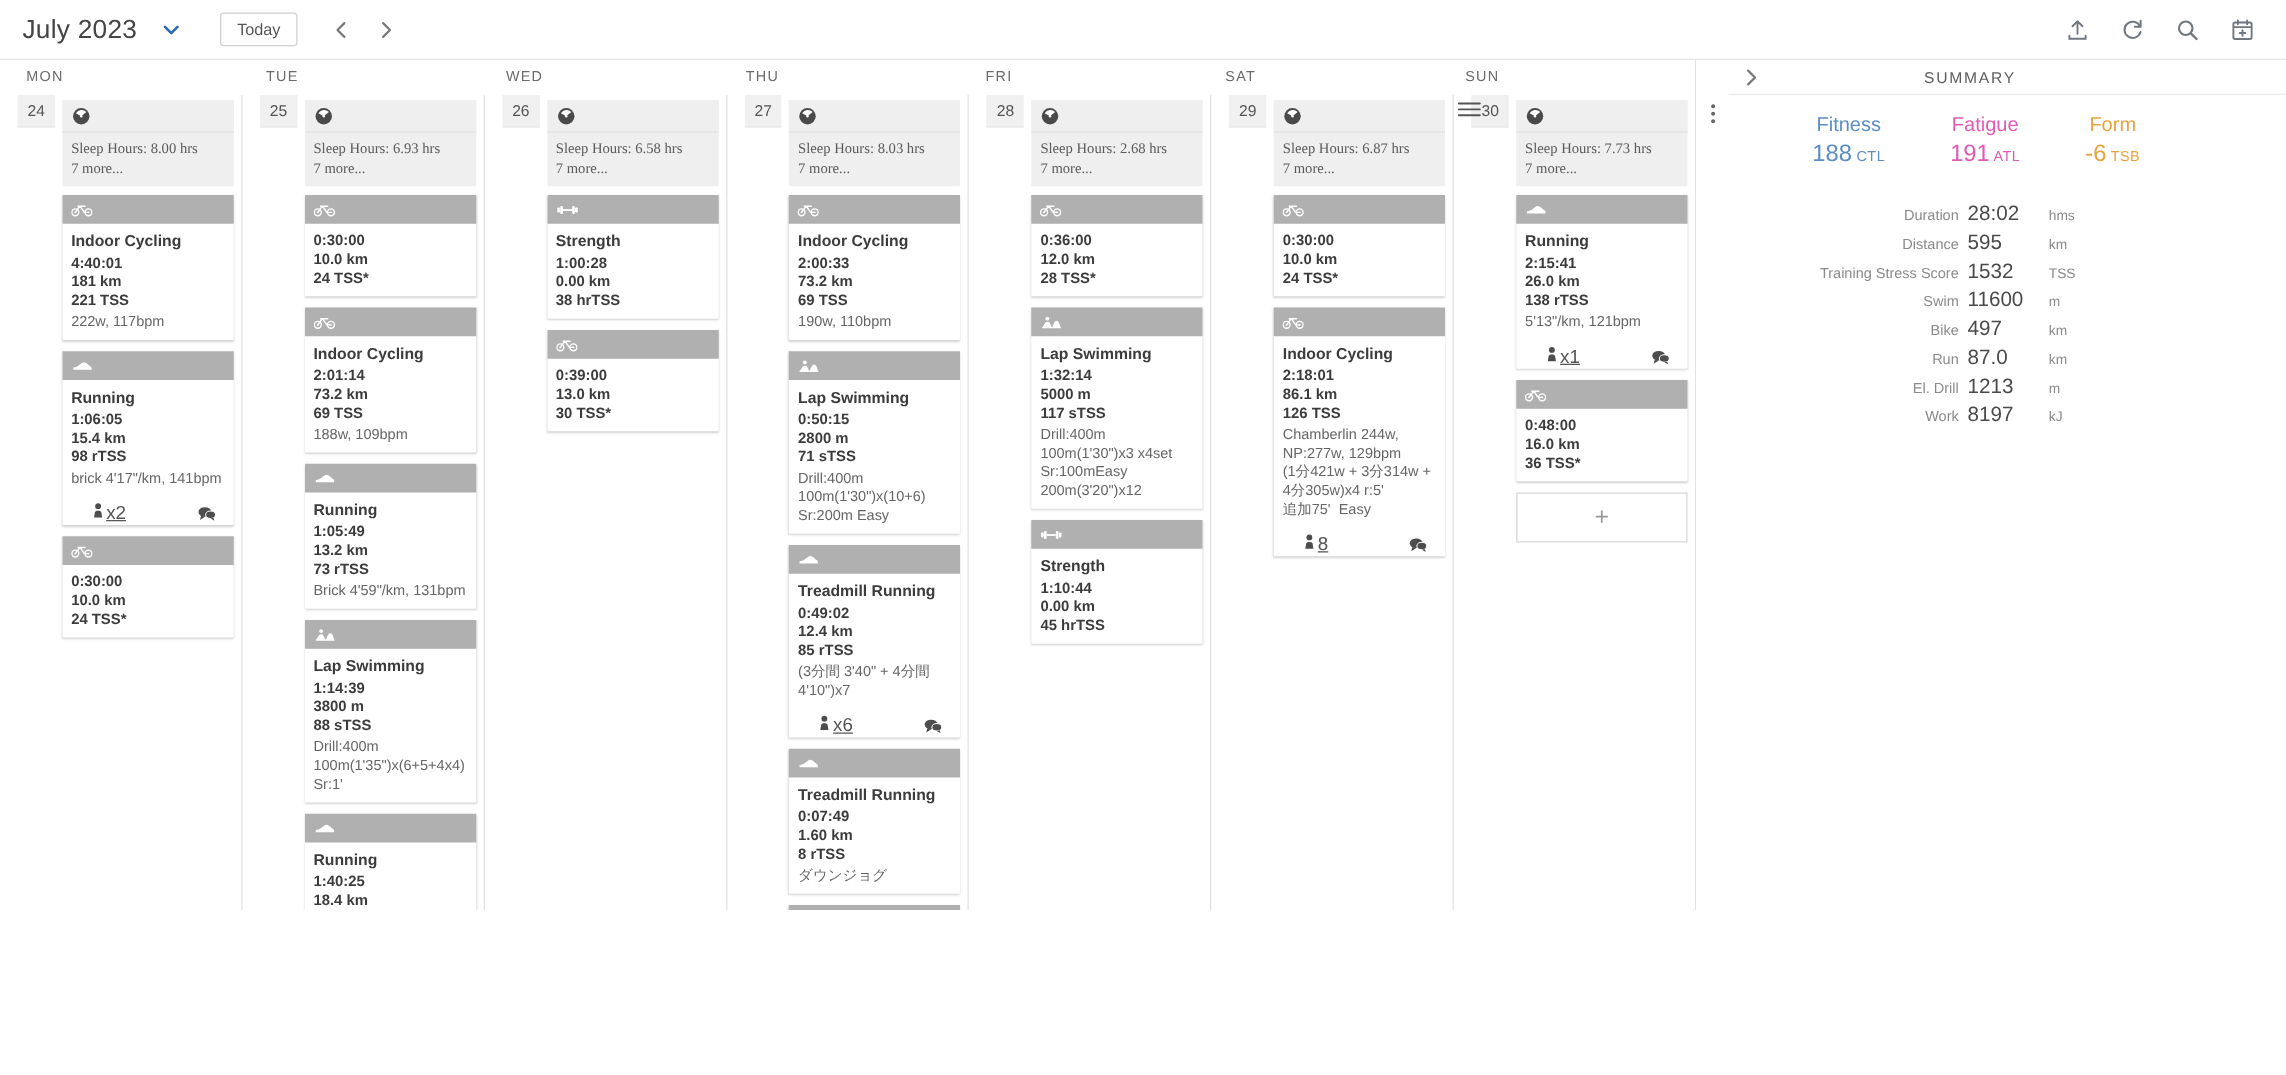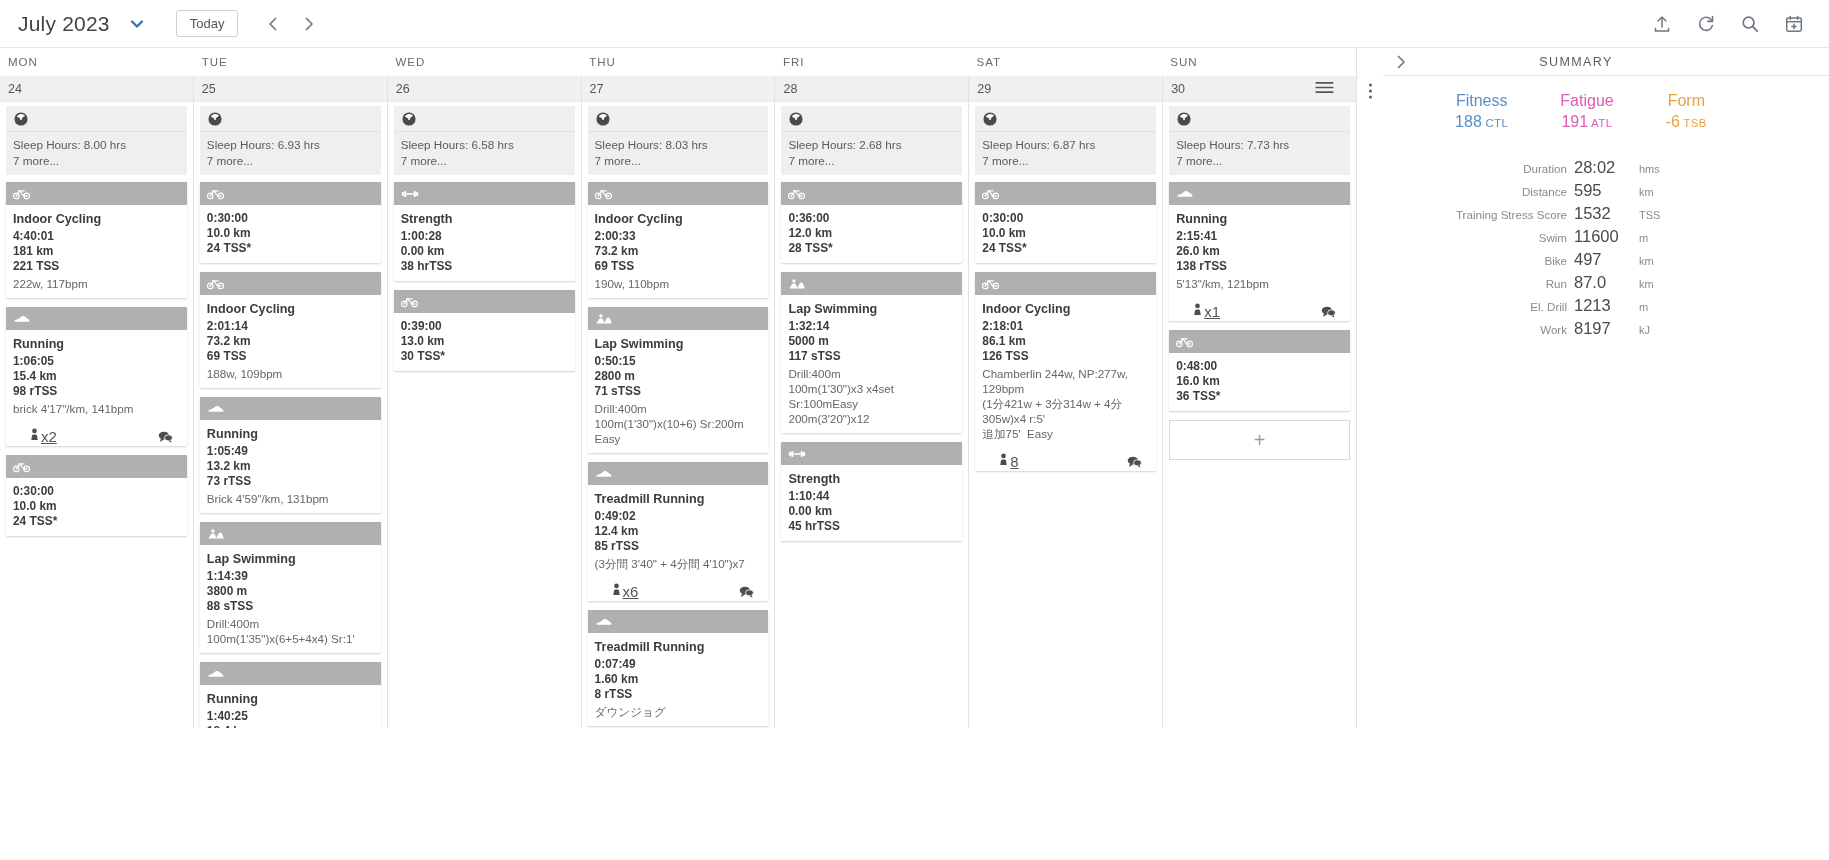--- a/index.html
+++ b/index.html
@@ -40,47 +40,47 @@
   .nav-group { display: flex; margin-left: 14px; }
   .topbar-spacer { flex: 1; }
   .top-icons { display: flex; align-items: center; gap: 22px; padding-right: 8px; }
   .top-icons .ic { width: 22px; height: 22px; color: #6f7780; cursor: pointer; display: flex; align-items: center; justify-content: center; }
 
   
   .body-split { display: flex; flex: 1; min-height: 0; }
   .cal-wrap { width: 1357px; min-width: 1357px; display: flex; flex-direction: column; border-right: 1px solid #e2e2e2; }
 
   
-  .dow-row { display: flex; height: 28px; min-height: 28px; background: #fff; }
+  .dow-row { display: flex; height: 28px; min-height: 28px; background: #fff; padding-left: 13px; }
   .dow-cell {
     flex: 1 1 0; font-size: 11.5px; color: #6b6b6b; letter-spacing: 1px;
     padding-left: 8px; display: flex; align-items: center;
   }
 
   
   .grid { display: flex; flex: 1; min-height: 0; position: relative; background: #fff; }
   .daycol {
     flex: 1 1 0; min-width: 0; border-right: 1px solid #e2e2e2;
-    display: flex; flex-direction: column; background: #fff;
+    display: flex; flex-direction: row; background: #fff; margin-left: 14px;
   }
   .daycol:last-child { border-right: none; }
   .daynum {
     height: 26px; min-height: 26px; background: #f0f0f0;
     font-size: 12.5px; color: #555; display: flex; align-items: center;
     padding: 0 8px; border-bottom: 1px solid #e8e8e8; position: relative;
   }
   .daynum .hamburger { position: absolute; right: 22px; top: 5px; color: #555; cursor: pointer; }
   .col-scroll { flex: 1; overflow: hidden; padding: 0 6px; }
 
   
   .metric-card {
     background: #efefef; margin: 4px 0 7px 0; border-radius: 1px;
   }
   .metric-head { height: 26px; display: flex; align-items: center; padding-left: 7px; background: #efefef; border-bottom: 1px solid #e2e2e2;}
-  .metric-body { padding: 5px 7px 6px 7px; }
+  .metric-body { padding: 5px 7px 6px 7px; font-family: Liberation Serif, serif; }
   .metric-line { font-size: 11.7px; color: #5b5b5b; line-height: 16px; }
 
   
   .wcard { background: #fff; margin-bottom: 9px; box-shadow: 0 1px 2px rgba(0,0,0,.18); border-radius: 1px; }
   .wcard-head { height: 23px; background: #b0b0b0; display: flex; align-items: center; padding-left: 7px; }
   .wcard-body { padding: 6px 7px 7px 7px; }
   .w-title { font-size: 12.6px; font-weight: bold; color: #3c3c3c; line-height: 17px; margin-bottom: 1px; }
   .w-stat { font-size: 11.9px; font-weight: bold; color: #3c3c3c; line-height: 15px; }
   .w-desc { font-size: 11.6px; color: #666; line-height: 15px; margin-top: 2px; word-break: break-word; }
   .w-foot { display: flex; align-items: center; justify-content: space-between; padding: 5px 14px 1px 24px; }
@@ -107,21 +107,21 @@
     height: 28px; min-height: 28px; display: flex; align-items: center;
     border-bottom: 1px solid #e8e8e8; padding-left: 6px;
   }
   .sum-expander { width: 24px; color: #777; cursor: pointer; display:flex; align-items:center; justify-content:center; }
   .summary-title { flex: 1; text-align: center; font-size: 12.5px; letter-spacing: 1.4px; color: #5d5d5d; padding-right: 90px; }
   .summary-body { padding: 16px 90px 0 0; }
 
   .pmc-row { display: flex; justify-content: center; gap: 52px; margin-bottom: 26px; padding-left: 40px; }
   .pmc { text-align: center; }
   .pmc-label { font-size: 16px; margin-bottom: 3px; }
-  .pmc-val { font-size: 16px; }
+  .pmc-val { font-size: 19px; }
   .pmc-unit { font-size: 11.5px; letter-spacing: .4px; }
 
   .sum-table { margin: 17px auto; width: 100%; }
   .sum-line { display: flex; align-items: baseline; justify-content: center; line-height: 21px; }
   .sum-key { width: 132px; text-align: right; font-size: 11.6px; color: #8a8a8a; padding-right: 7px; }
   .sum-val { width: 62px; text-align: left; font-size: 16.5px; color: #4a4a4a; }
   .sum-unit { width: 44px; text-align: left; font-size: 11px; color: #8a8a8a; padding-left: 3px; }
 
   svg { display: block; }
 </style>

